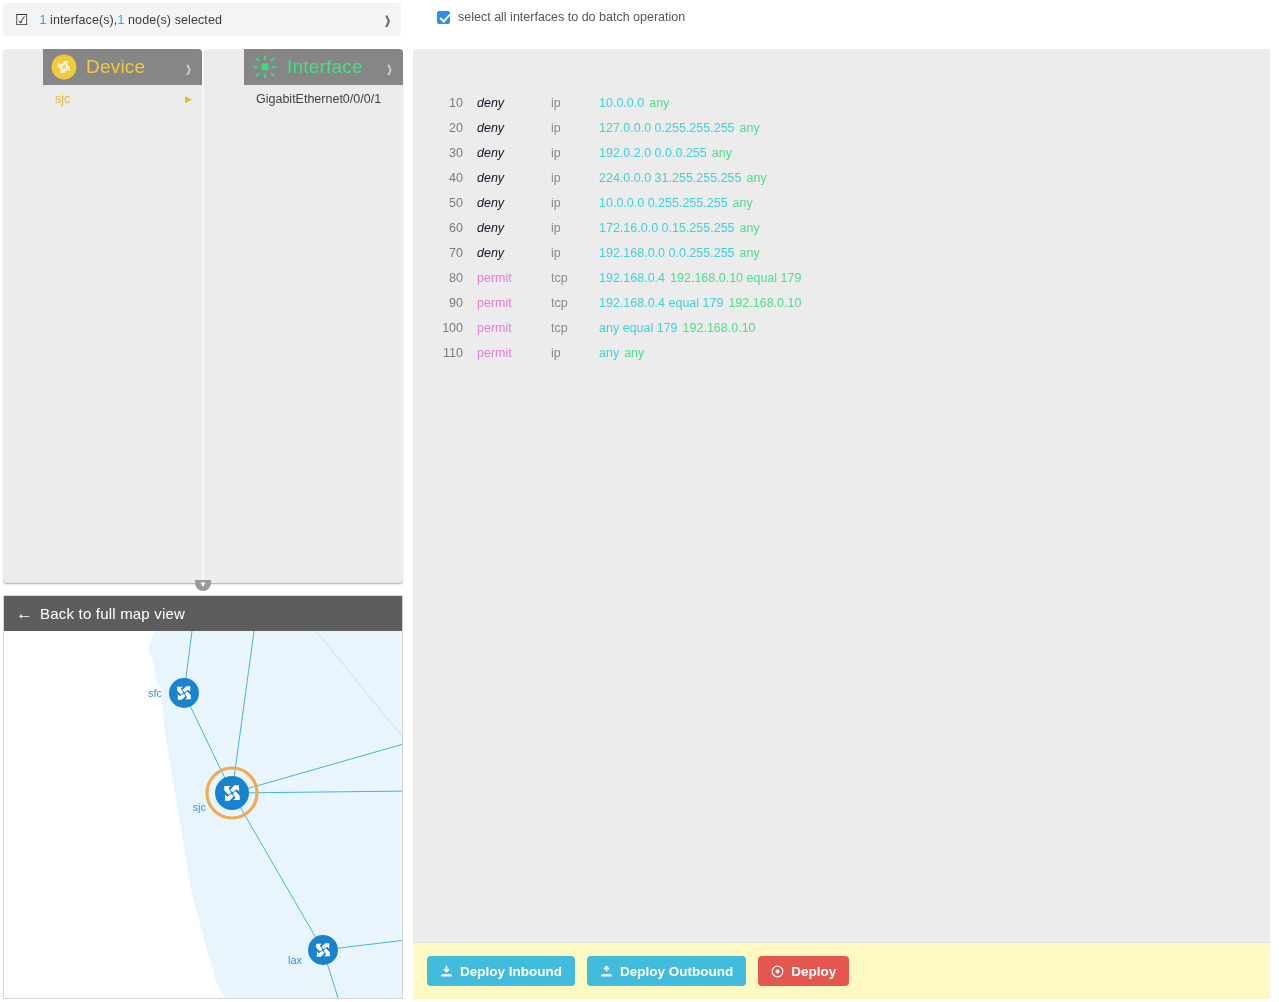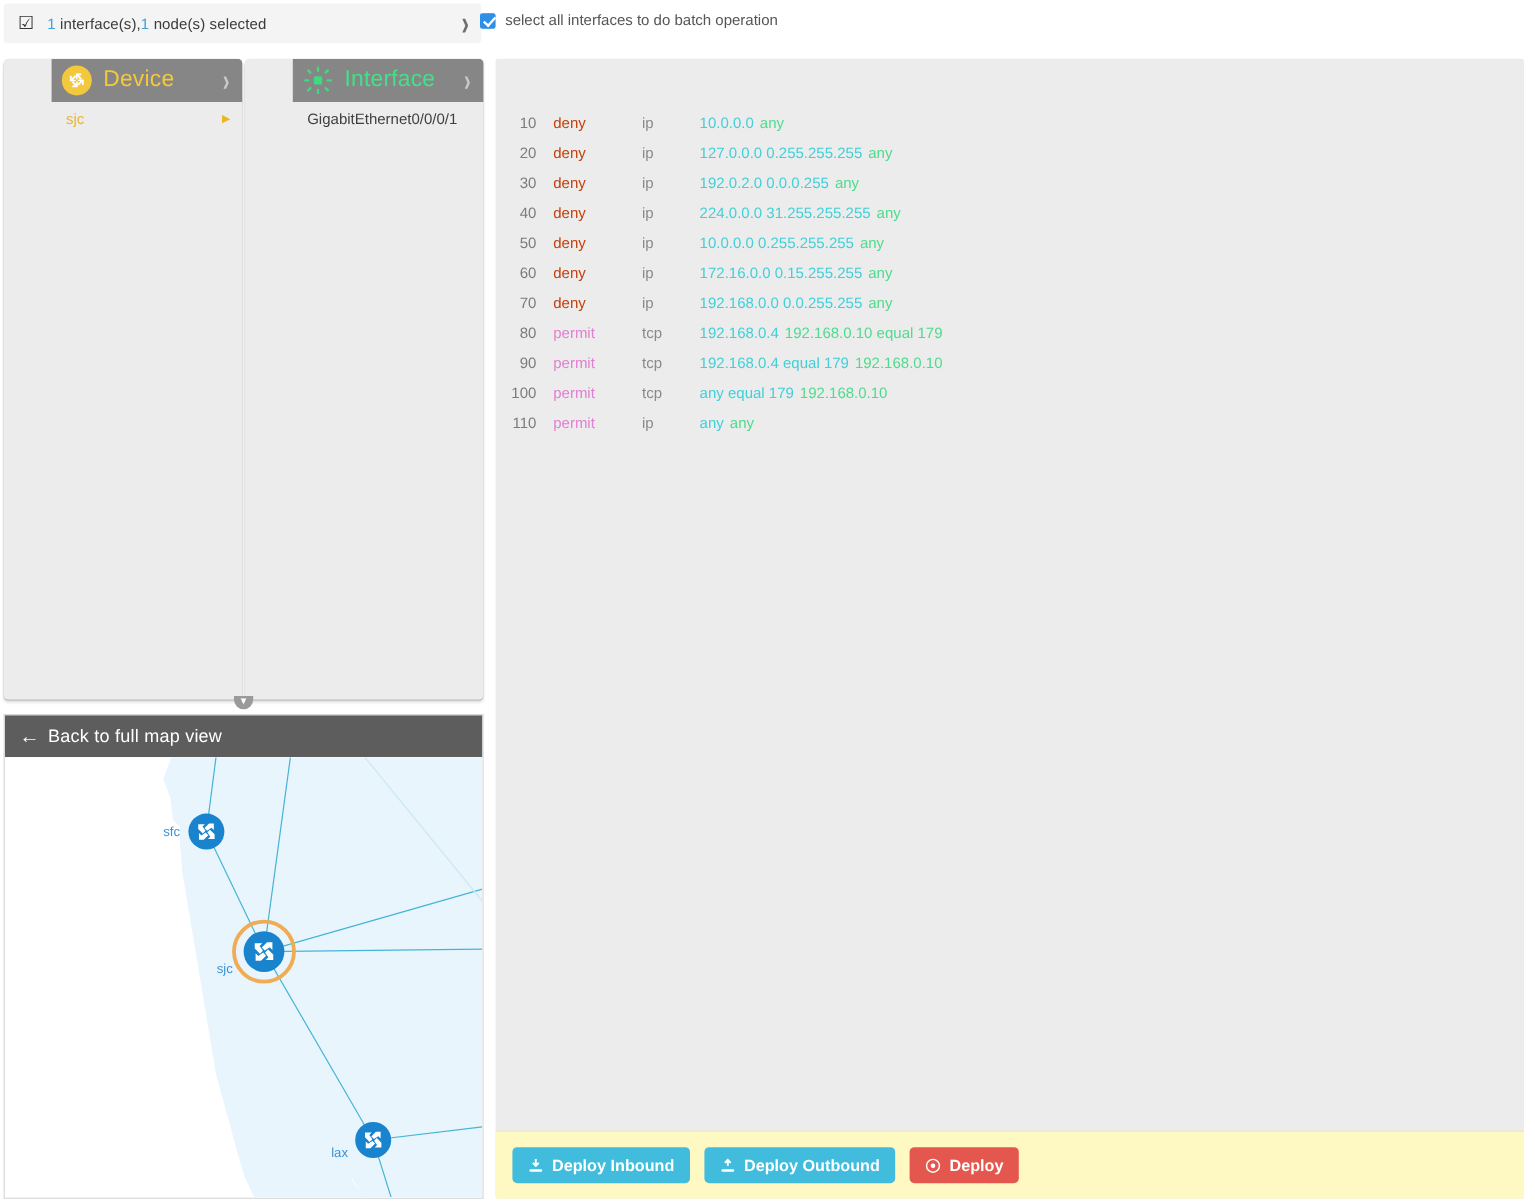--- a/index.html
+++ b/index.html
@@ -30,21 +30,21 @@
   #selection-summary .summary-text {
     font-size: 12.5px; color: #3b3b3b; letter-spacing: .1px; white-space: nowrap;
   }
   #selection-summary .summary-text .num { color: #3c9fd8; }
   #selection-summary .chev {
     margin-left: auto; color: #6f6f6f; font-size: 22px; font-weight: bold;
     line-height: 1; transform: scaleY(1.35) scaleX(.85);
   }
 
   #batch-wrap {
-    position: absolute; left: 400px; top: 10px;
+    position: absolute; left: 437px; top: 10px;
     display: flex; align-items: center; justify-content: center;
   }
   #batch-checkbox {
     width: 13px; height: 13px; border-radius: 2px;
     background: #2e8fe8; position: relative; flex: none;
     border: 1px solid #2e8fe8; cursor: pointer;
   }
   #batch-checkbox::after {
     content: ""; position: absolute; left: 3.5px; top: .5px;
     width: 4px; height: 8px;
@@ -109,41 +109,41 @@
   #map-panel {
     position: absolute; left: 3px; top: 595px; width: 400px; height: 404px;
     background: #ffffff; border: 1px solid #d6d6d6; overflow: hidden;
   }
   #map-head {
     height: 35px; background: #5d5d5d; display: flex; align-items: center;
     padding: 0 12px; cursor: pointer;
   }
   #map-head .back-arrow { color: #fff; font-size: 17px; line-height: 1; margin-right: 7px; }
   #map-head .back-label { color: #fff; font-size: 15px; letter-spacing: .2px; }
-  #map-canvas { position: absolute; left: 0; top: 35px; width: 398px; height: 367px;
+  #map-canvas { position: absolute; left: 12px; top: 35px; width: 398px; height: 367px;
     background: #ffffff; overflow: hidden; }
   #map-canvas svg { display: block; }
 
   
   #acl-panel {
     position: absolute; left: 413px; top: 49px; width: 857px; height: 950px;
     background: #ececec; border-radius: 2px; overflow: hidden;
   }
   #acl-panel .panel-head { background: #868686; height: 36px; }
   #acl-panel .ptitle { color: #3ec7ee; }
 
   #acl-list { position: absolute; left: 0; top: 36px; right: 0; bottom: 57px;
     overflow: hidden; padding-top: 5px; }
   .acl-row {
     display: flex; align-items: center; height: 25px;
-    font-size: 12.5px; padding-left: 2px; cursor: pointer;
+    font-size: 12.5px; padding-left: 18px; cursor: pointer;
   }
   .acl-row .seq    { width: 32px; color: #7b7b7b; text-align: right; }
   .acl-row .action { width: 46px; margin-left: 14px; }
-  .acl-row .action.deny   { color: #c2410c; }
+  .acl-row .action.deny   { color: #0f172a; font-style: italic; }
   .acl-row .action.permit { color: #e37fd0; }
   .acl-row .proto  { width: 34px; color: #8a8a8a; margin-left: 28px; }
   .acl-row .match  { margin-left: 14px; white-space: nowrap; }
   .acl-row .src    { color: #3fd0d8; }
   .acl-row .dst    { color: #4ddc8d; margin-left: 5px; }
 
   #acl-footer {
     position: absolute; left: 0; right: 0; bottom: 0; height: 57px;
     background: #fef9c3; border-top: 1px solid #e0e0e0;
     display: flex; align-items: center; padding-left: 14px; gap: 12px;

